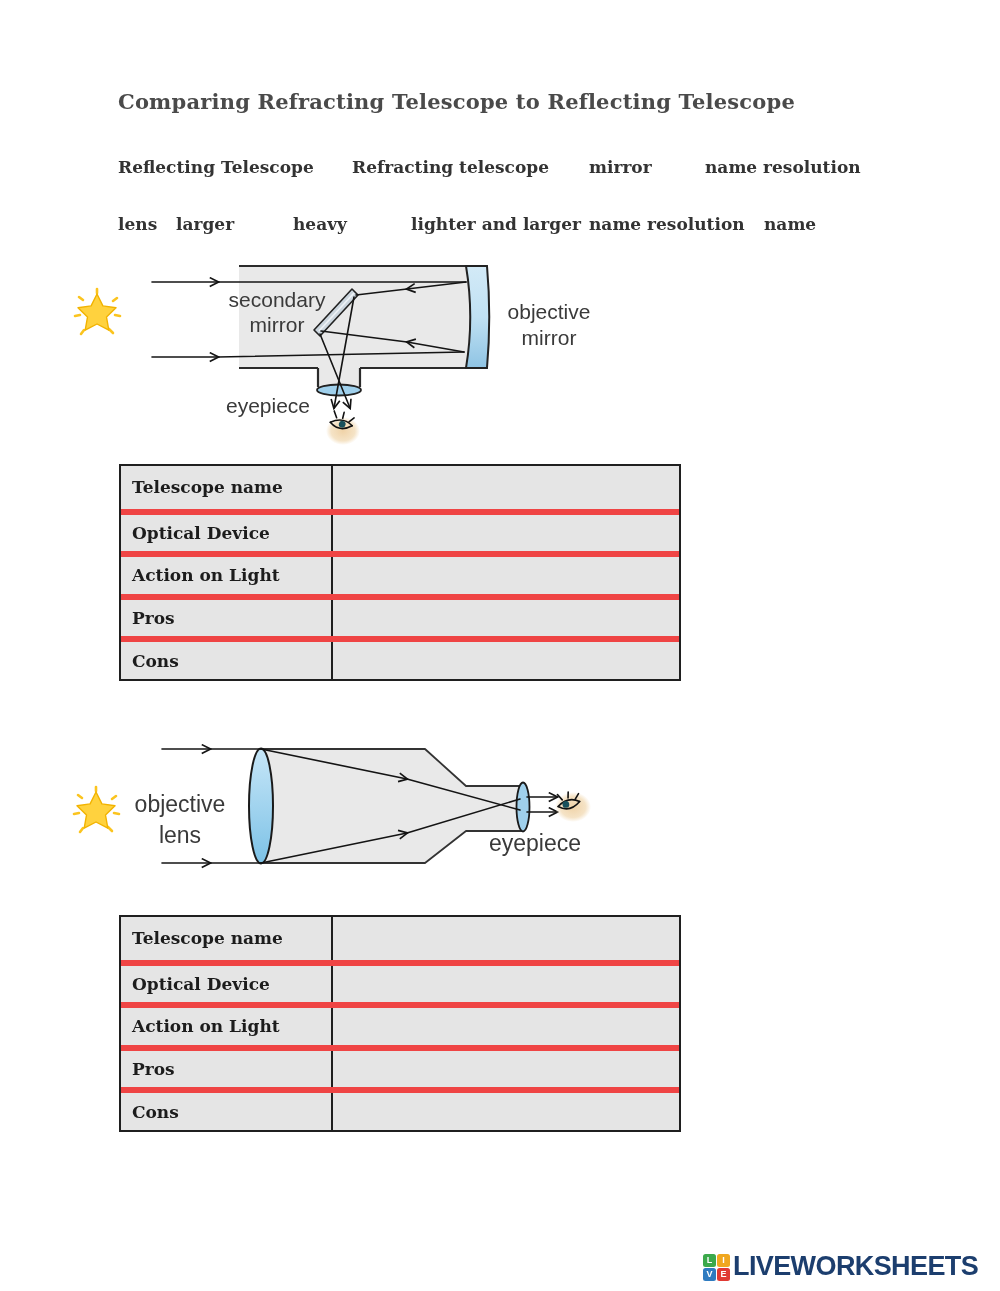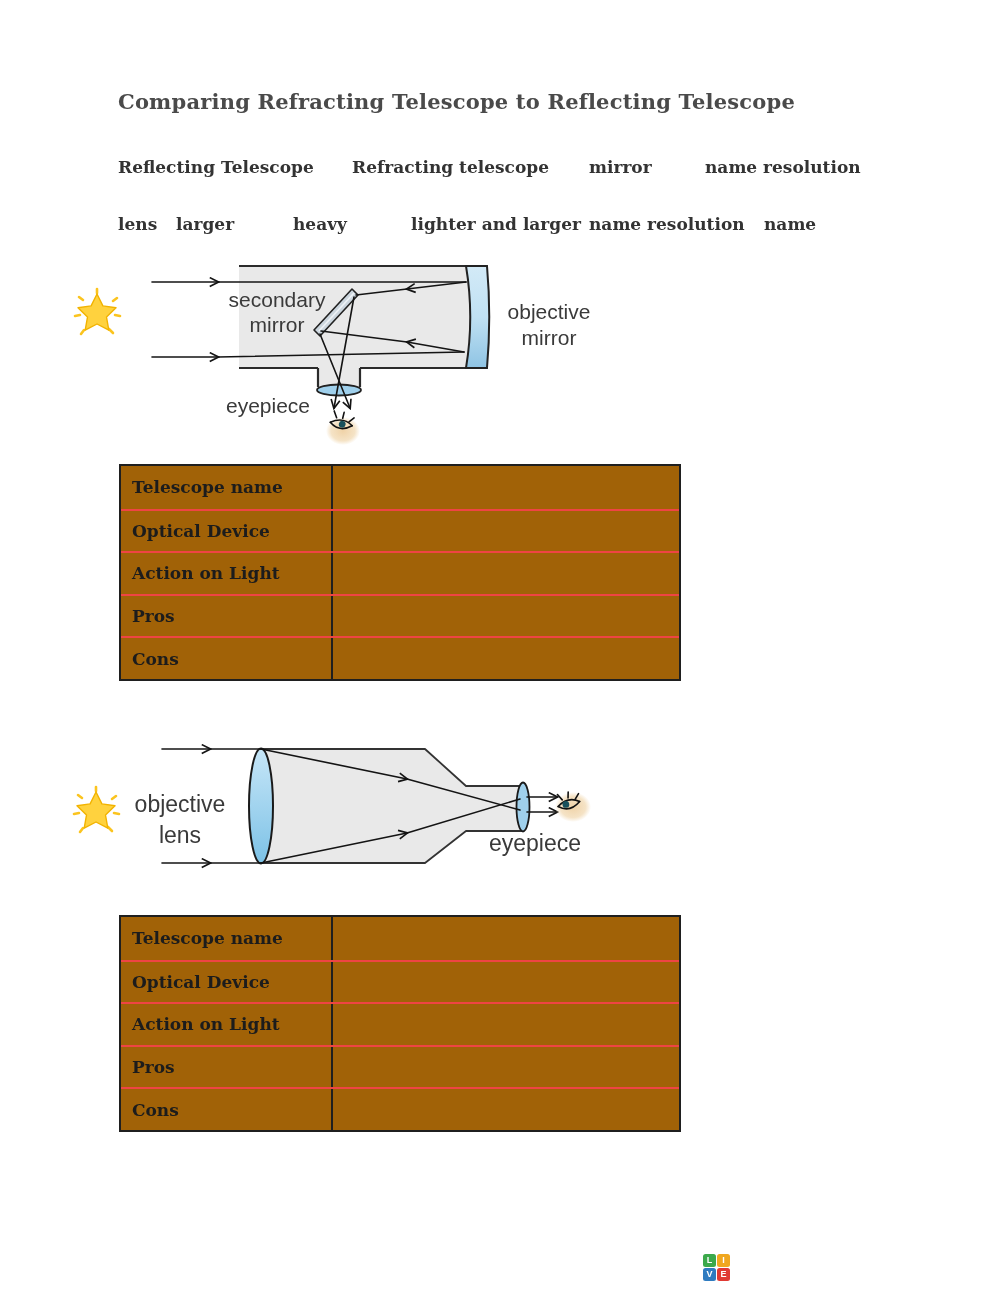--- a/index.html
+++ b/index.html
@@ -9,22 +9,22 @@
   .title{position:absolute;left:118px;top:90px;font-size:21px;font-weight:bold;
          color:#4a4a4a;letter-spacing:.2px;line-height:24px;}
 
   .wb{position:absolute;font-size:17px;font-weight:bold;color:#333;line-height:20px;white-space:nowrap;}
   .wb.r1{top:157px;} .wb.r2{top:214px;}
 
   .star{position:absolute;width:50px;height:56px;}
   .diagram{position:absolute;}
 
   .wtable{position:absolute;left:119px;width:562px;border:2px solid #1f1f1f;
-          background:#a16207;box-sizing:border-box;}
-  .trow{display:flex;height:42.6px;border-top:2px solid #ef4444;box-sizing:border-box;}
+          background:#e5e5e5;box-sizing:border-box;}
+  .trow{display:flex;height:42.6px;border-top:6px solid #ef4444;box-sizing:border-box;}
   .trow:first-child{border-top:none;}
   .tlabel{width:212px;border-right:2px solid #1f1f1f;display:flex;align-items:center;
           padding-left:11px;font-size:17px;font-weight:bold;color:#1c1c1c;box-sizing:border-box;}
   .tvalue{flex:1;font-size:16px;color:#1c1c1c;display:flex;align-items:center;padding-left:8px;}
 
   .footer{position:absolute;left:703px;top:1251px;display:flex;align-items:center;}
   .logo-grid{display:grid;grid-template-columns:13px 13px;grid-template-rows:13px 13px;
              gap:1px;margin-right:3px;margin-top:3px;}
   .logo-sq{border-radius:2.5px;color:#fff;font-family:"Liberation Sans",sans-serif;
            font-size:9px;font-weight:bold;display:flex;align-items:center;justify-content:center;line-height:1;}
@@ -241,15 +241,16 @@
     </div>
   </div>
 
   <div class="footer">
     <div class="logo-grid">
       <div class="logo-sq" style="background:#3ba94b">L</div>
       <div class="logo-sq" style="background:#f0a71f">I</div>
       <div class="logo-sq" style="background:#2e7bc0">V</div>
       <div class="logo-sq" style="background:#e03a34">E</div>
     </div>
+    <div class="brand">LIVEWORKSHEETS</div>
   </div>
 
 </div>
 
 </body></html>

